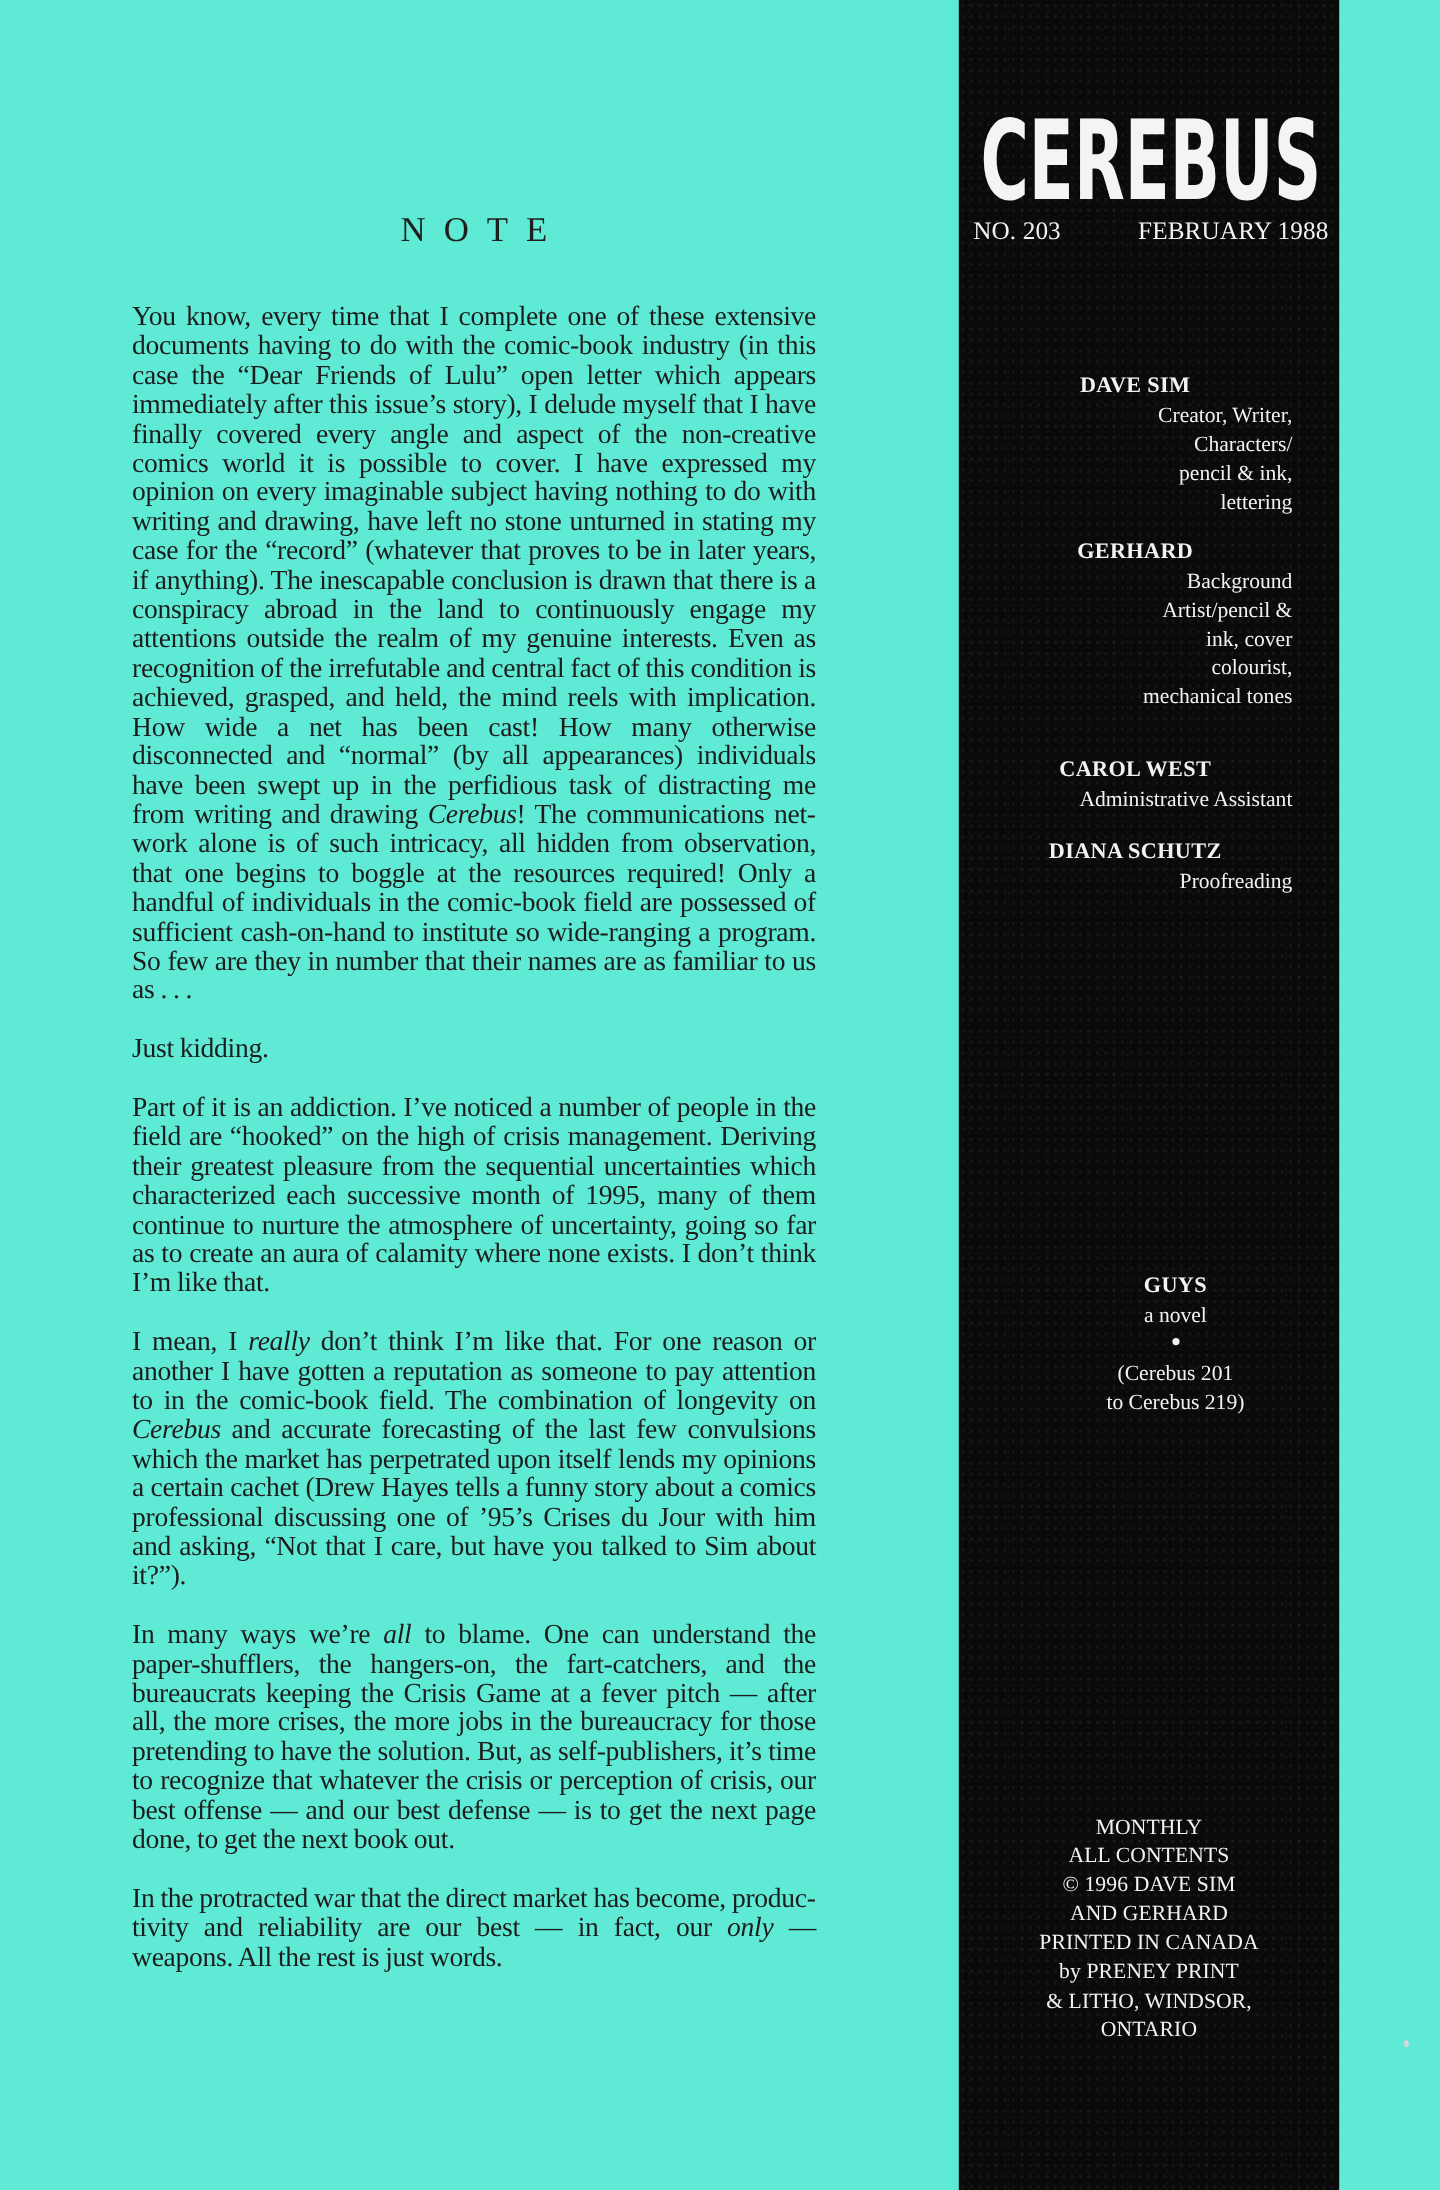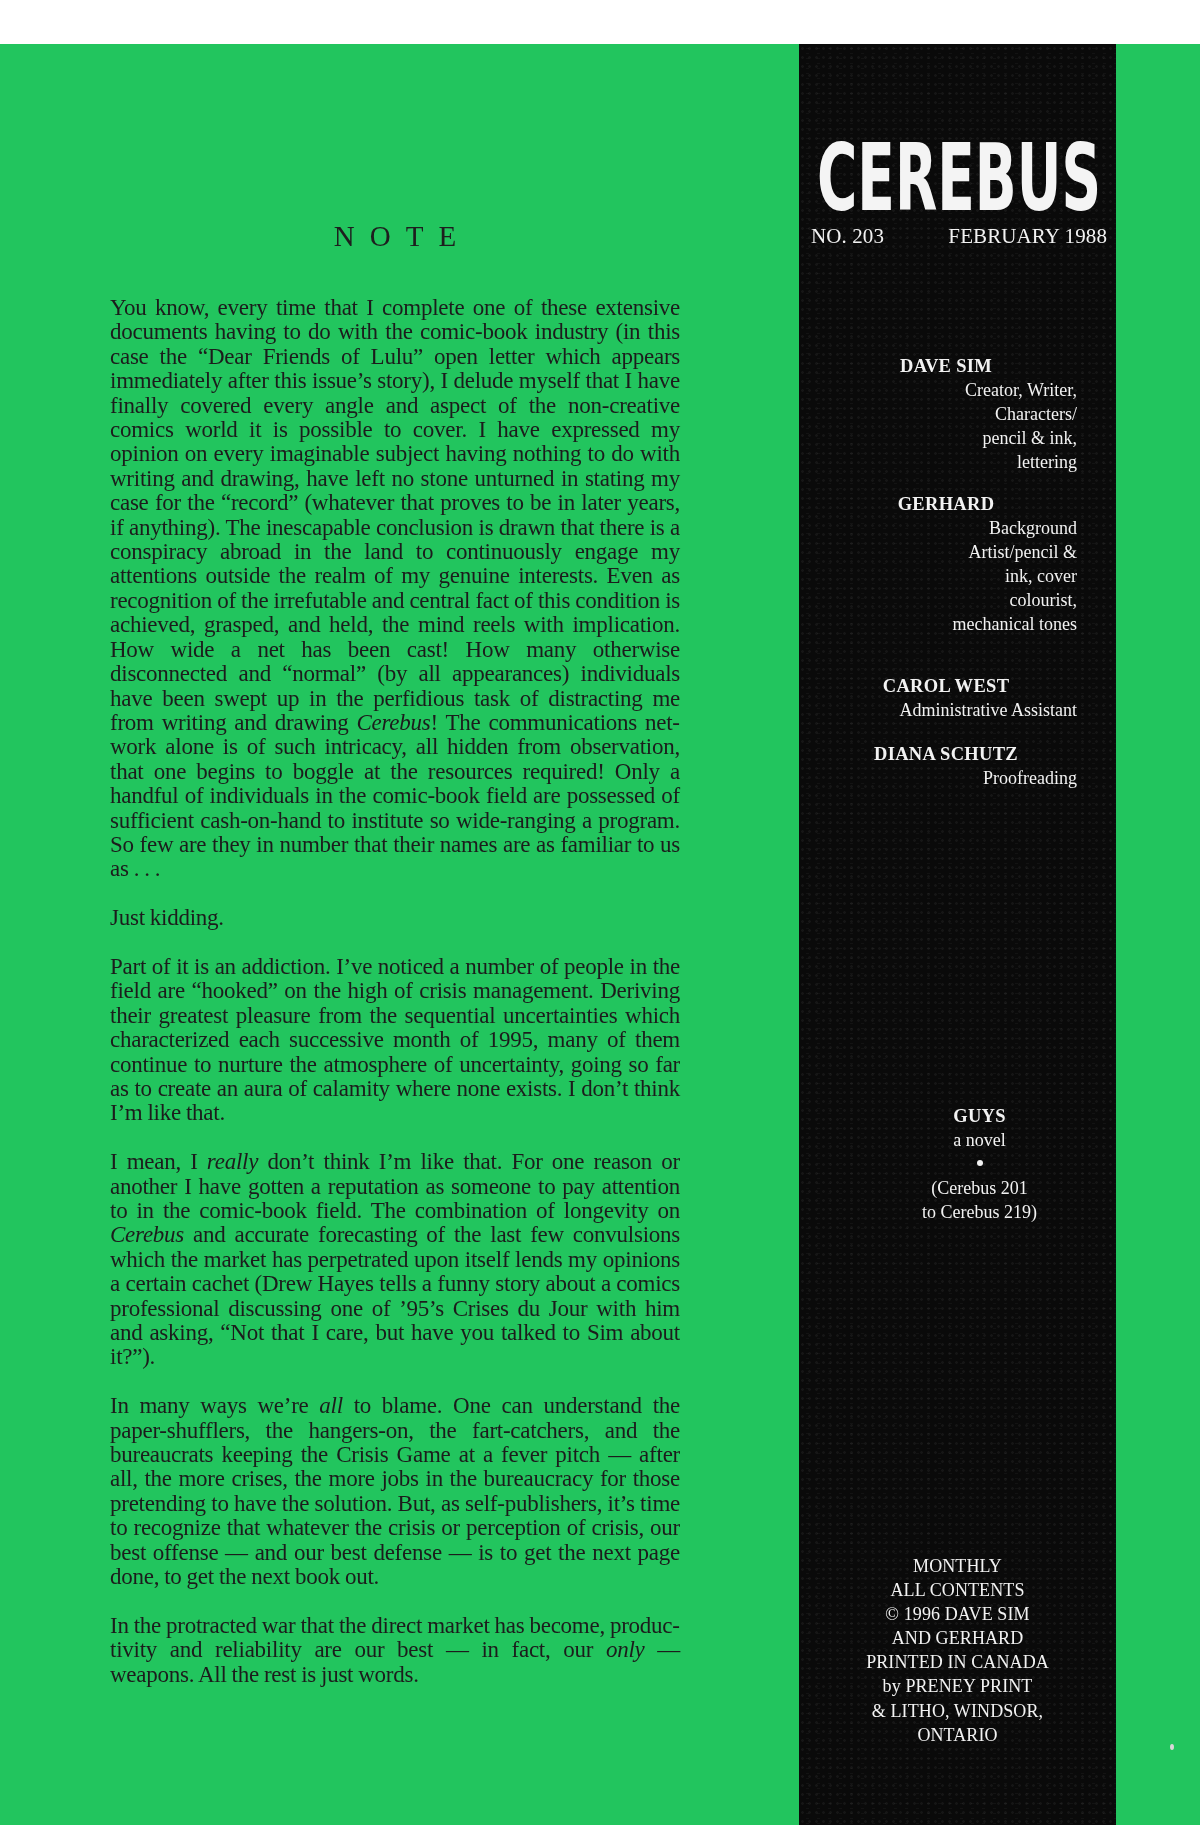--- a/index.html
+++ b/index.html
@@ -9,22 +9,21 @@
     }
     body {
       width: 1200px;
       height: 1825px;
       position: relative;
       overflow: hidden;
     }
     .page {
       position: absolute;
       inset: 0;
-      background: #22c55e;
-      margin-top: 44px;
+      background: #5eead4;
     }
 
     
     .note-heading {
       position: absolute;
       top: 176px;
       left: 110px;
       width: 570px;
       text-align: center;
       font-family: "Liberation Serif", "DejaVu Serif", serif;

